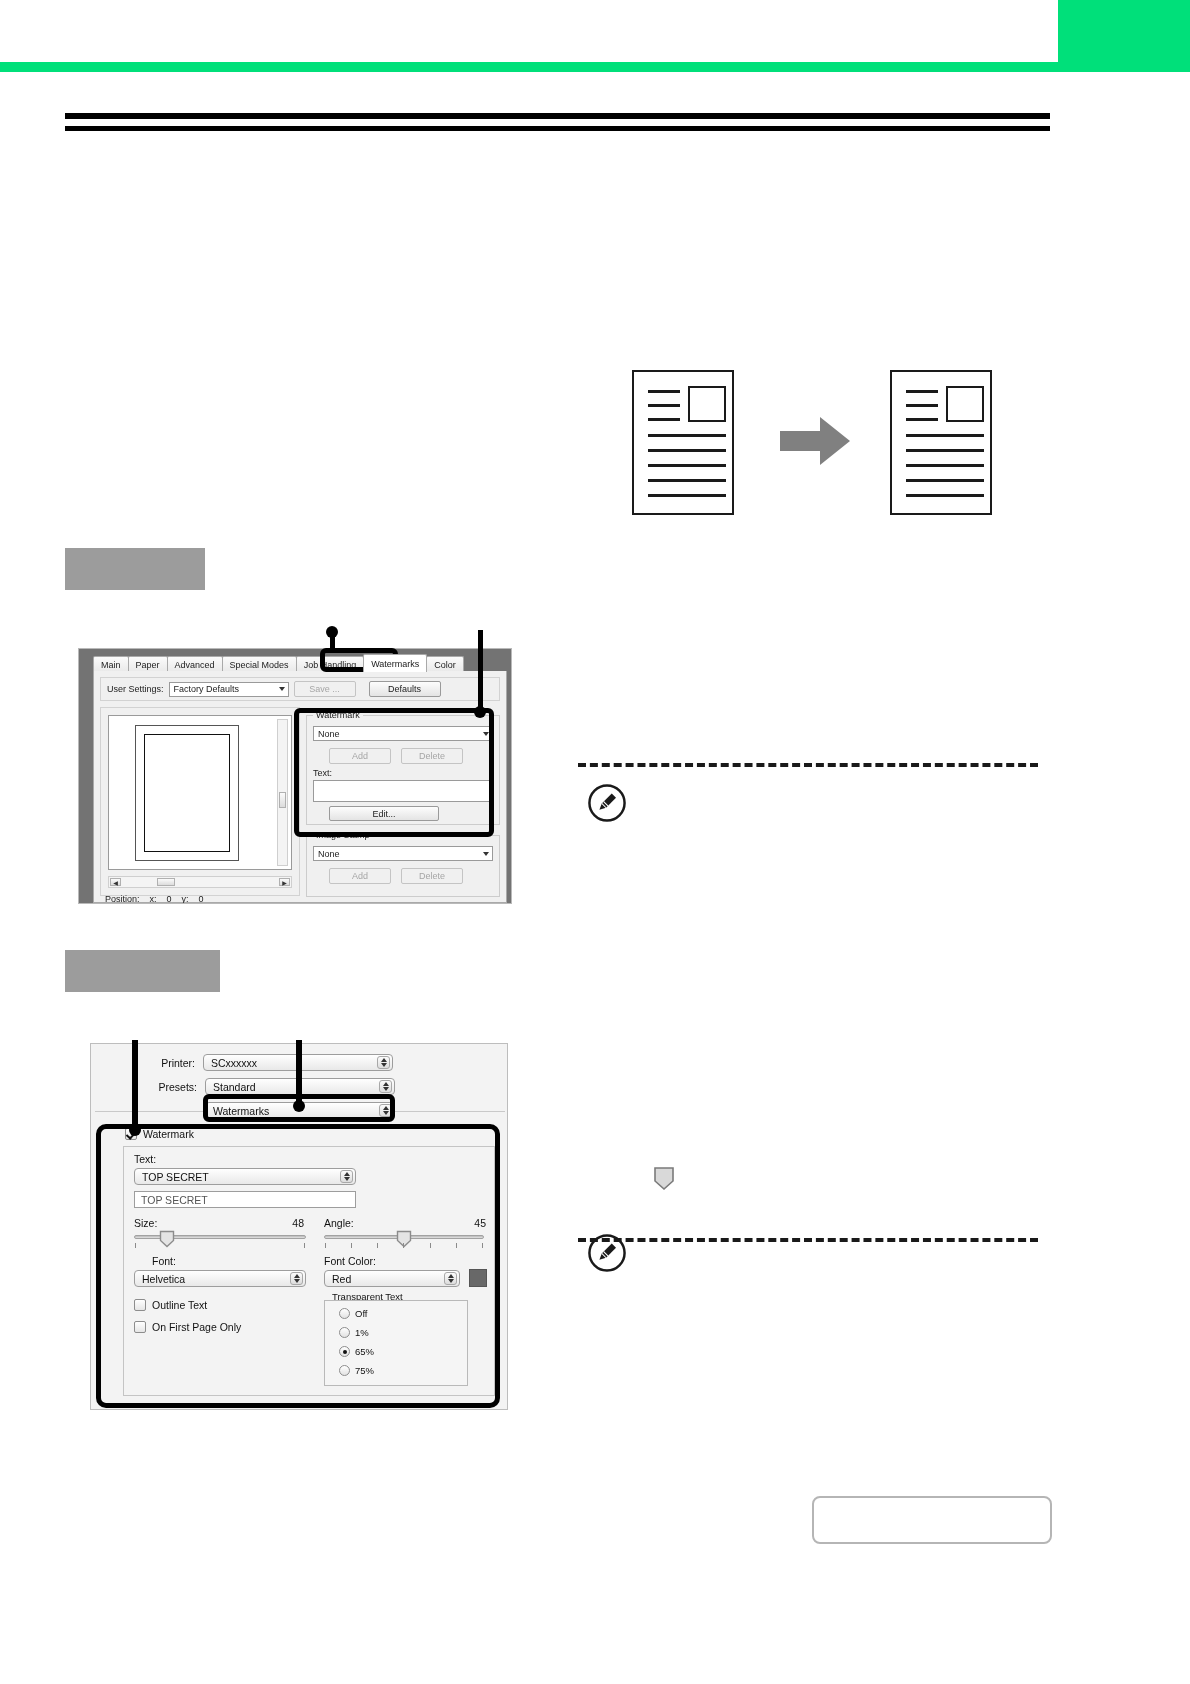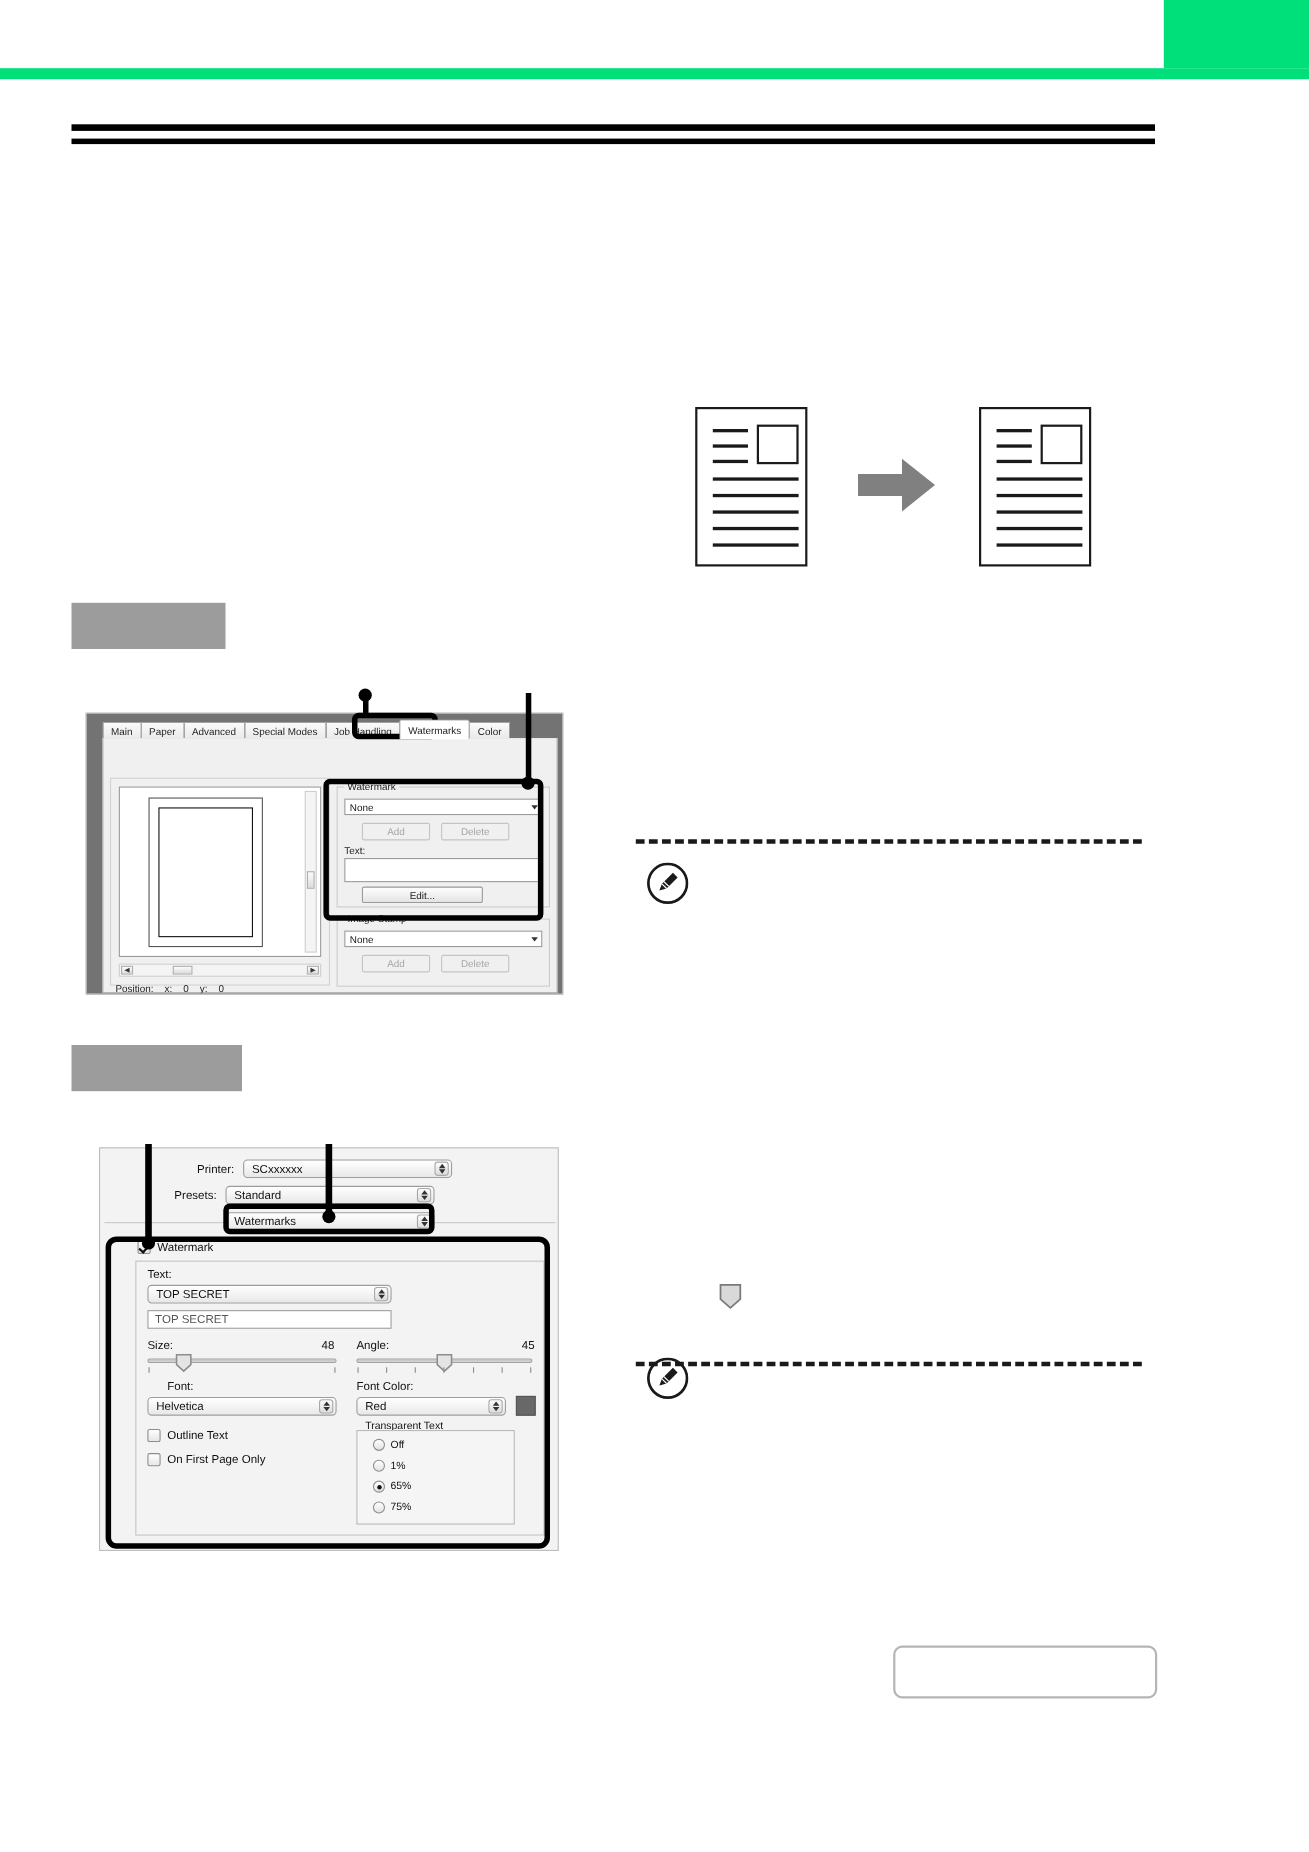--- a/index.html
+++ b/index.html
@@ -336,20 +336,29 @@
       <div class="win-tab">Advanced</div>
       <div class="win-tab">Special Modes</div>
       <div class="win-tab">Job Handling</div>
       <div class="win-tab active">Watermarks</div>
       <div class="win-tab">Color</div>
     </div>
     <div class="win-tabline"></div>
 
     <div class="win-body">
 
+      <div class="win-usersettings">
+        <span class="win-label">User Settings:</span>
+        <div class="win-combo" style="width:120px;">
+          <span>Factory Defaults</span>
+          <span class="arw"></span>
+        </div>
+        <div class="win-btn disabled" style="width:62px;">Save ...</div>
+        <div class="win-btn" style="width:72px; margin-left:8px;">Defaults</div>
+      </div>
 
       <div class="win-preview">
         <div class="pv-inner">
           <div class="pv-sheet">
             <div class="pv-sheet2"></div>
           </div>
           <div class="pv-vscroll">
             <div class="pv-vthumb"></div>
           </div>
         </div>
@@ -426,21 +435,21 @@
     <path d="M14.5 20.5 L19 25" stroke="#fff" stroke-width="1.1"></path>
     <path d="M16.5 18.5 L21 23" stroke="#fff" stroke-width="1.1"></path>
   </svg>
 
   <svg class="thumb-glyph" style="left:652px; top:1165px;" viewBox="0 0 24 26">
     <path d="M3 3 h18 v13 l-9 8 l-9 -8 z" fill="#d9d9d9" stroke="#7a7a7a" stroke-width="1.6"></path>
   </svg>
 
   <div class="mac-dlg">
 
-    <div class="mac-row" style="left:26px; top:10px; width:400px;">
+    <div class="mac-row" style="left:8px; top:10px; width:400px;">
       <span class="mac-lbl" style="width:96px;">Printer:</span>
       <div class="mac-popup" style="width:190px; margin-left:8px;">
         <span>SCxxxxxx</span>
         <span class="stepper">
             <i class="up"></i>
             <i class="dn"></i>
           </span>
       </div>
     </div>
 

